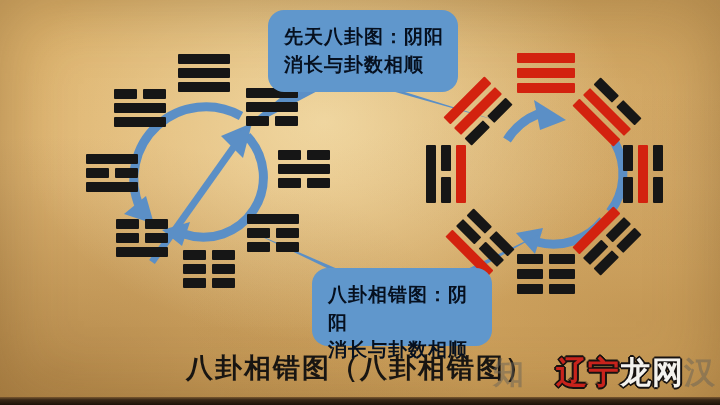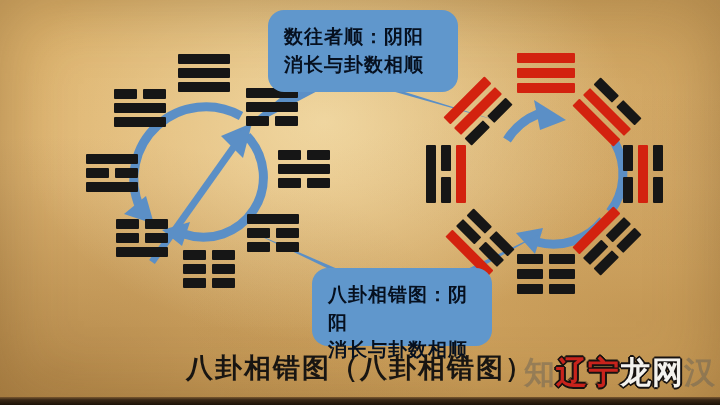--- a/index.html
+++ b/index.html
@@ -34,20 +34,21 @@
   }
   #watermark{
     position:absolute;z-index:5;right:4px;top:352px;font-size:31px;font-weight:bold;
     white-space:nowrap;letter-spacing:1px;
   }
   #watermark .faint{color:rgba(105,100,88,.5);}
   #watermark .wm-red{
     color:#c8231c;
     text-shadow:-2px 0 0 #171210,2px 0 0 #171210,0 -2px 0 #171210,0 2px 0 #171210,
                 -1px -1px 0 #171210,1px 1px 0 #171210,-1px 1px 0 #171210,1px -1px 0 #171210;
+    margin-left:31px;
   }
   #watermark .wm-white{
     color:#f4f2ee;
     text-shadow:-2px 0 0 #171210,2px 0 0 #171210,0 -2px 0 #171210,0 2px 0 #171210,
                 -1px -1px 0 #171210,1px 1px 0 #171210,-1px 1px 0 #171210,1px -1px 0 #171210;
   }
   #bottom-strip{
     position:absolute;z-index:6;left:0;bottom:0;width:720px;height:8px;
     background:linear-gradient(180deg,#7a5830 0%,#3a2817 35%,#1d1207 100%);
   }
@@ -228,21 +229,21 @@
         <div class="bar broken">
           <span style="background: rgb(22, 22, 22);"></span>
           <span style="background: rgb(22, 22, 22);"></span>
         </div>
         <div class="bar solid" style="background: rgb(211, 34, 15);"></div>
         <div class="bar solid" style="background: rgb(211, 34, 15);"></div>
       </div>
     </div>
 
   <div class="bubble" style="left:268px;top:10px;width:190px;height:82px;background:#6097cc;">
-    <div>数往者顺：阴阳</div>
+    <div>先天八卦图：阴阳</div>
     <div>消长与卦数相顺</div>
   </div>
   <div class="bubble" style="left:312px;top:268px;width:180px;height:78px;background:#6097cc;">
     <div>八卦相错图：阴阳</div>
     <div>消长与卦数相顺</div>
   </div>
 
   <div id="title">八卦相错图（八卦相错图）</div>
 
   <div id="watermark">

